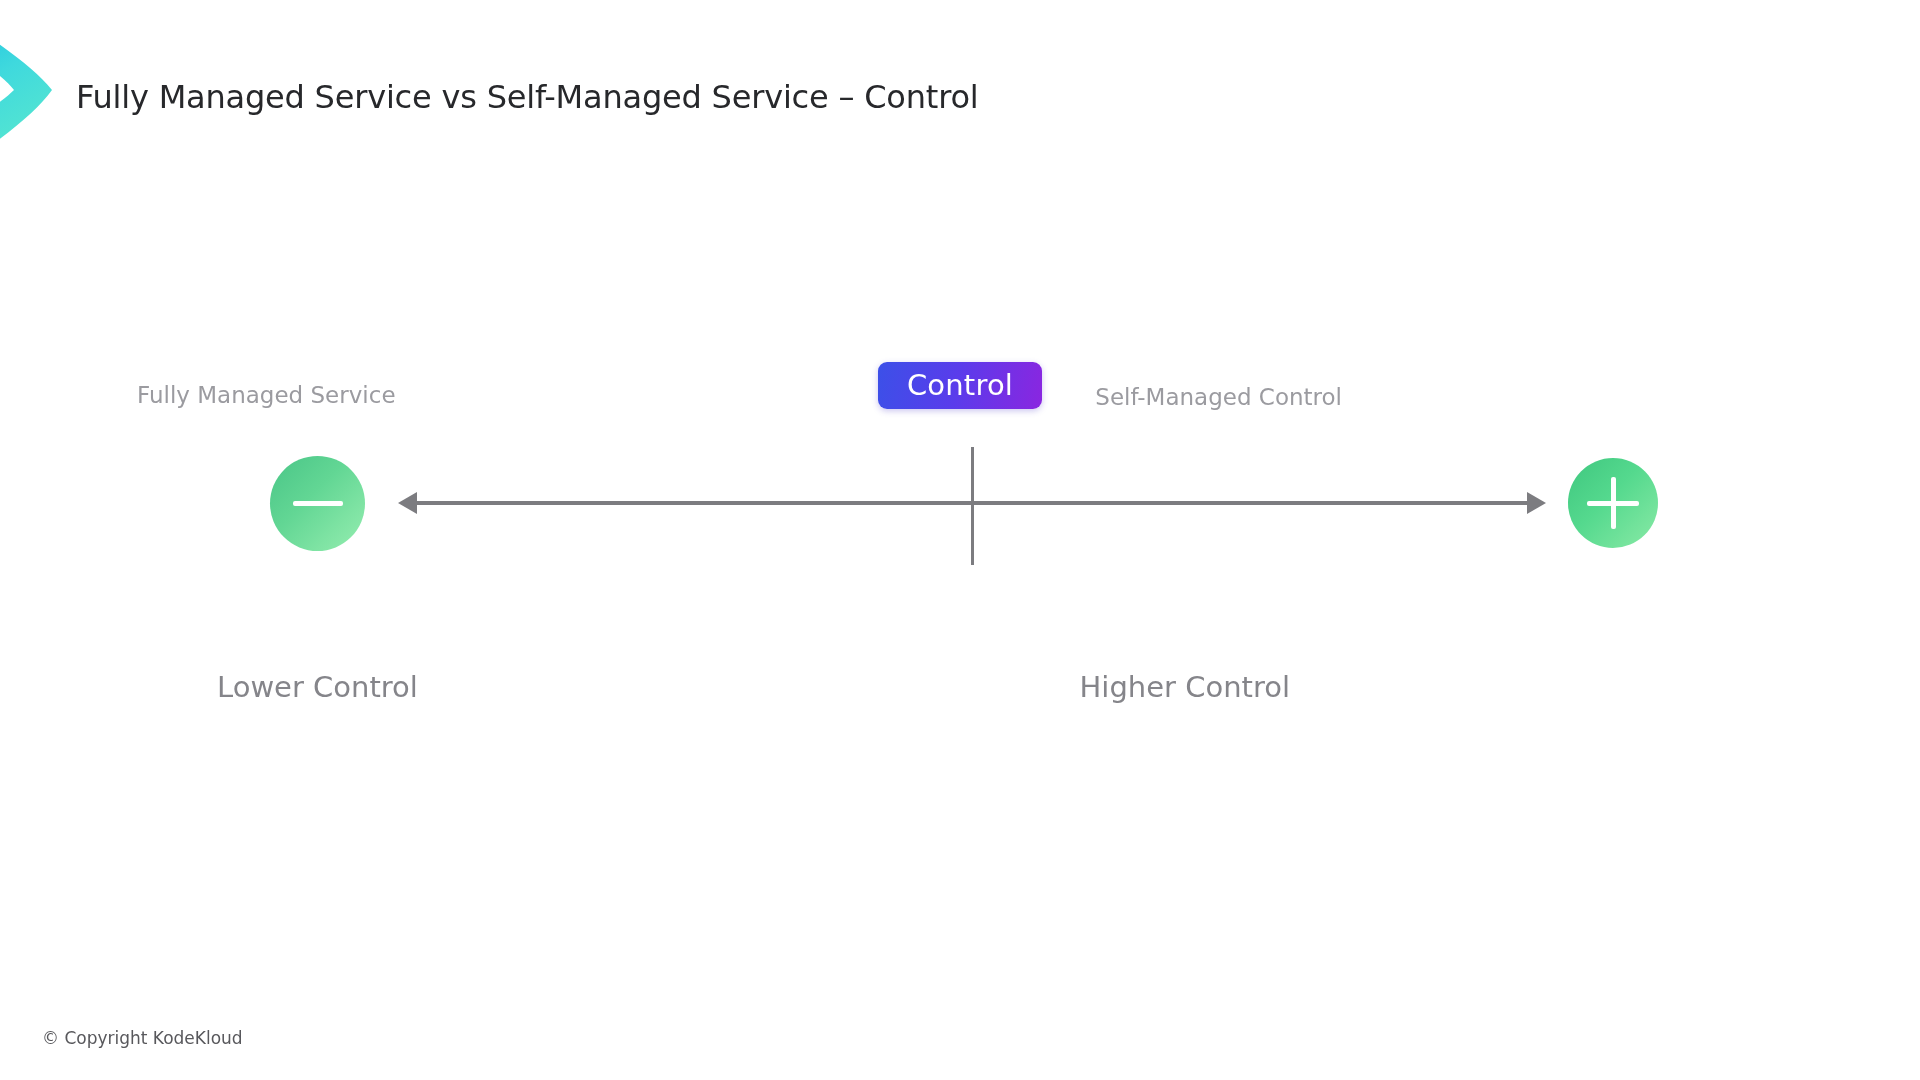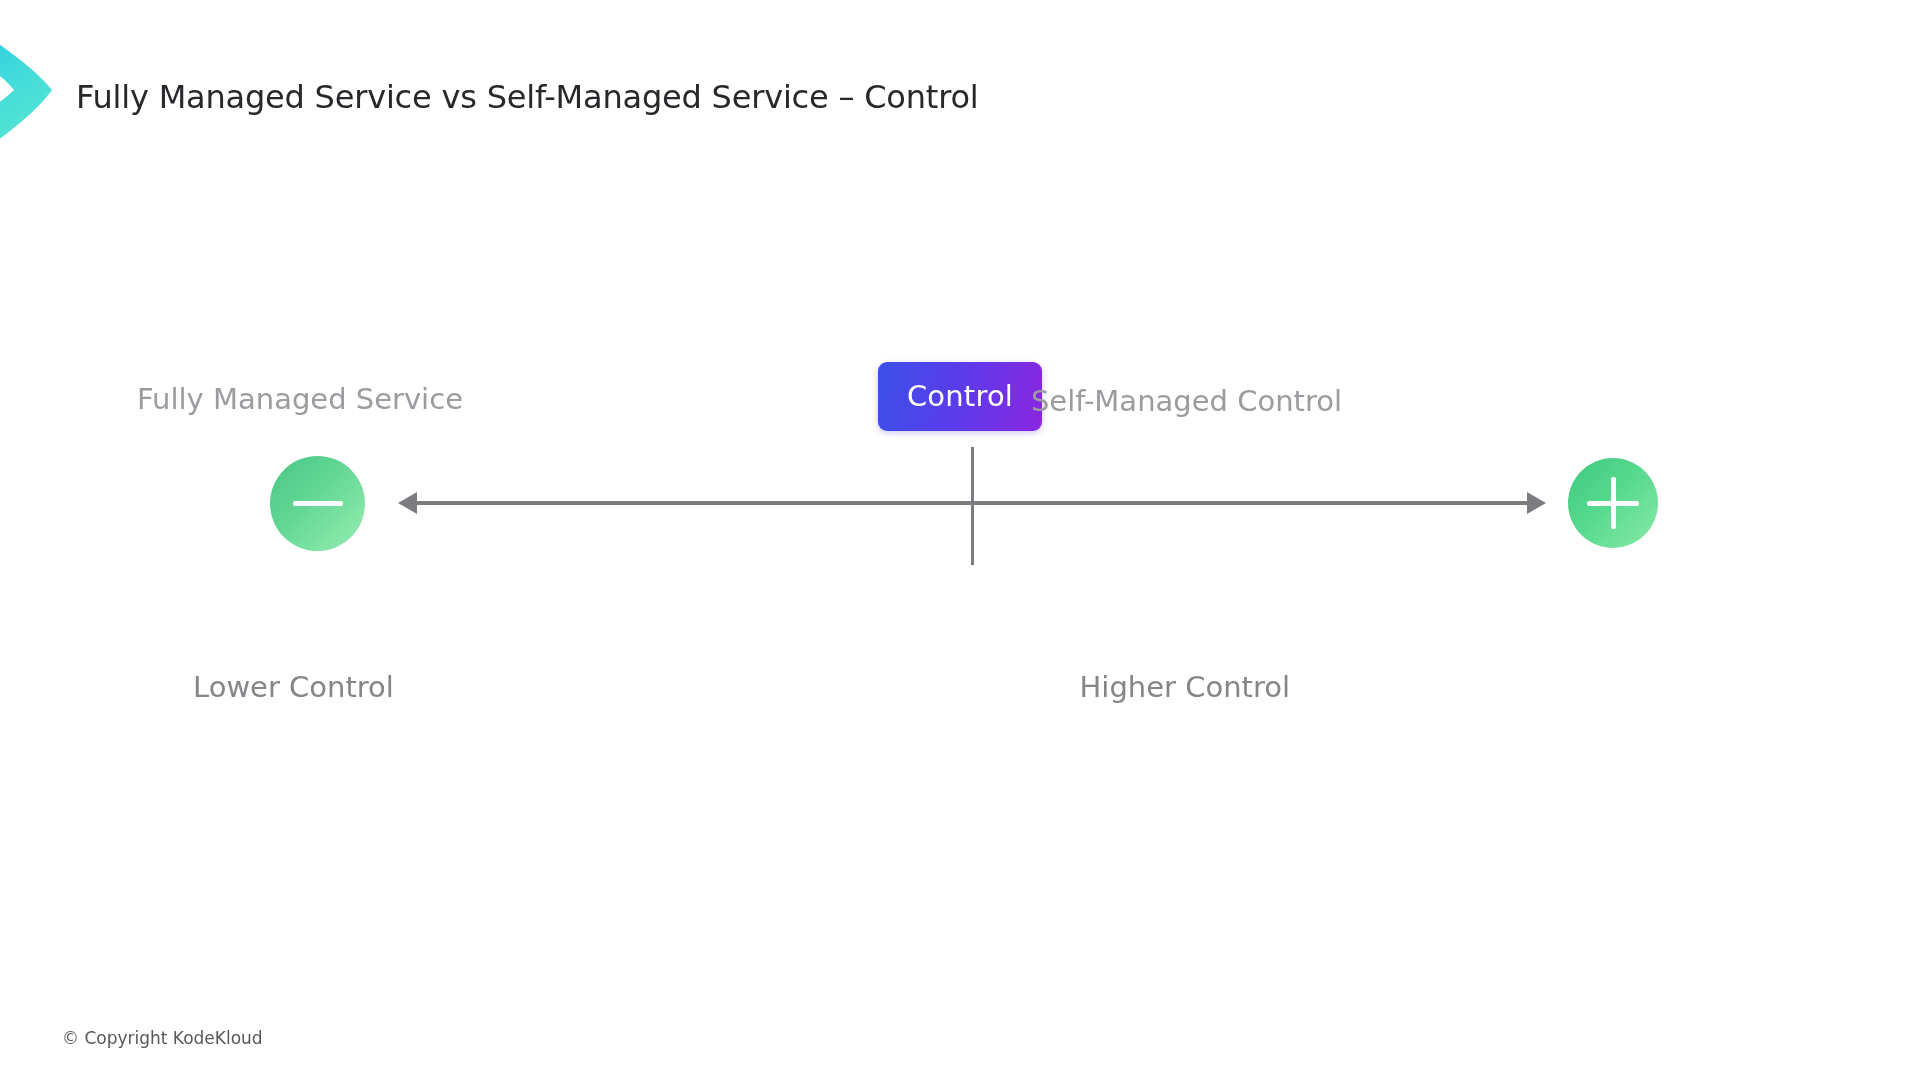--- a/index.html
+++ b/index.html
@@ -36,53 +36,53 @@
     letter-spacing: -0.2px;
     white-space: nowrap;
   }
 
   
   .control-badge {
     position: absolute;
     left: 878px;
     top: 362px;
     width: 164px;
-    height: 69px;
+    height: 47px;
     border-radius: 9px;
     background: linear-gradient(100deg, #3c50e8 0%, #5a3ceb 48%, #8a26e0 100%);
     box-shadow: 0 2px 6px rgba(70, 50, 200, 0.28);
     display: flex;
     align-items: center;
     justify-content: center;
   }
   .control-badge span {
     color: #ffffff;
     font-size: 29px;
     line-height: 1;
     letter-spacing: 0.2px;
   }
 
   
   .endpoint-label {
     position: absolute;
-    font-size: 29px;
+    font-size: 23px;
     color: #9b9ba0;
     white-space: nowrap;
   }
   .endpoint-label.left  { left: 137px;  top: 382px; }
   .endpoint-label.right { right: 578px; top: 384px; }
 
   
   .scale-label {
     position: absolute;
     font-size: 29px;
     color: #85858a;
     white-space: nowrap;
   }
-  .scale-label.left  { left: 193px;  top: 670px; }
+  .scale-label.left  { left: 217px;  top: 670px; }
   .scale-label.right { right: 630px; top: 670px; }
 
   
   .node-circle {
     position: absolute;
     border-radius: 50%;
     display: flex;
     align-items: center;
     justify-content: center;
   }
@@ -146,21 +146,20 @@
   }
 
   
   .copyright {
     position: absolute;
     left: 42px;
     top: 1028px;
     font-size: 17px;
     color: #58585c;
     white-space: nowrap;
-    margin-left: 20px;
   }
 </style>
 </head>
 <body>
 
 <svg class="corner-logo" viewBox="0 0 110 148" xmlns="http://www.w3.org/2000/svg">
   <defs>
     <linearGradient id="chevGrad" x1="0" y1="0" x2="0.35" y2="1">
       <stop offset="0%" stop-color="#1fc3e0"></stop>
       <stop offset="45%" stop-color="#3fd9dd"></stop>

